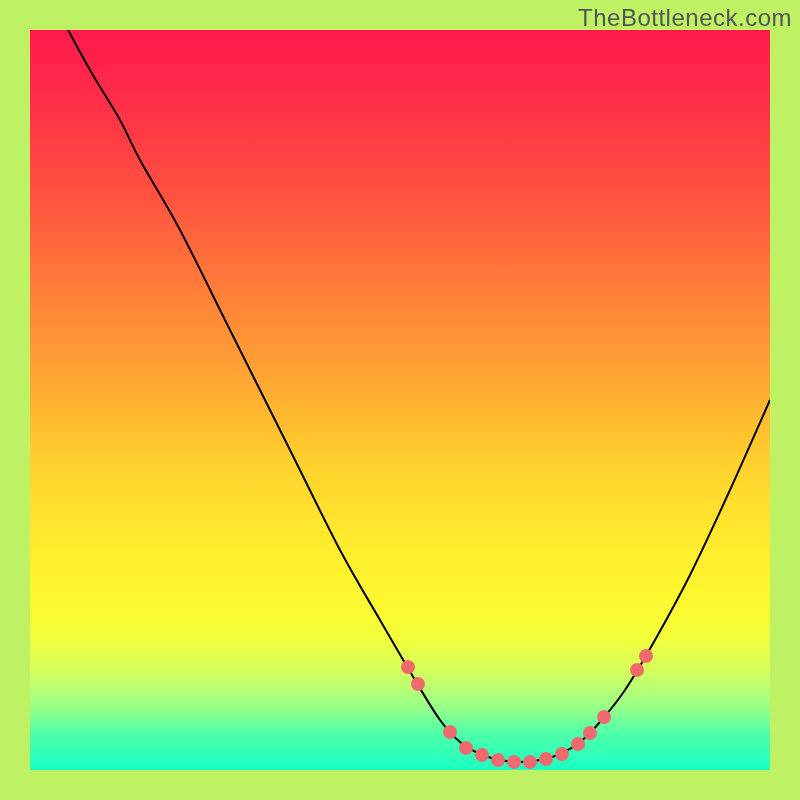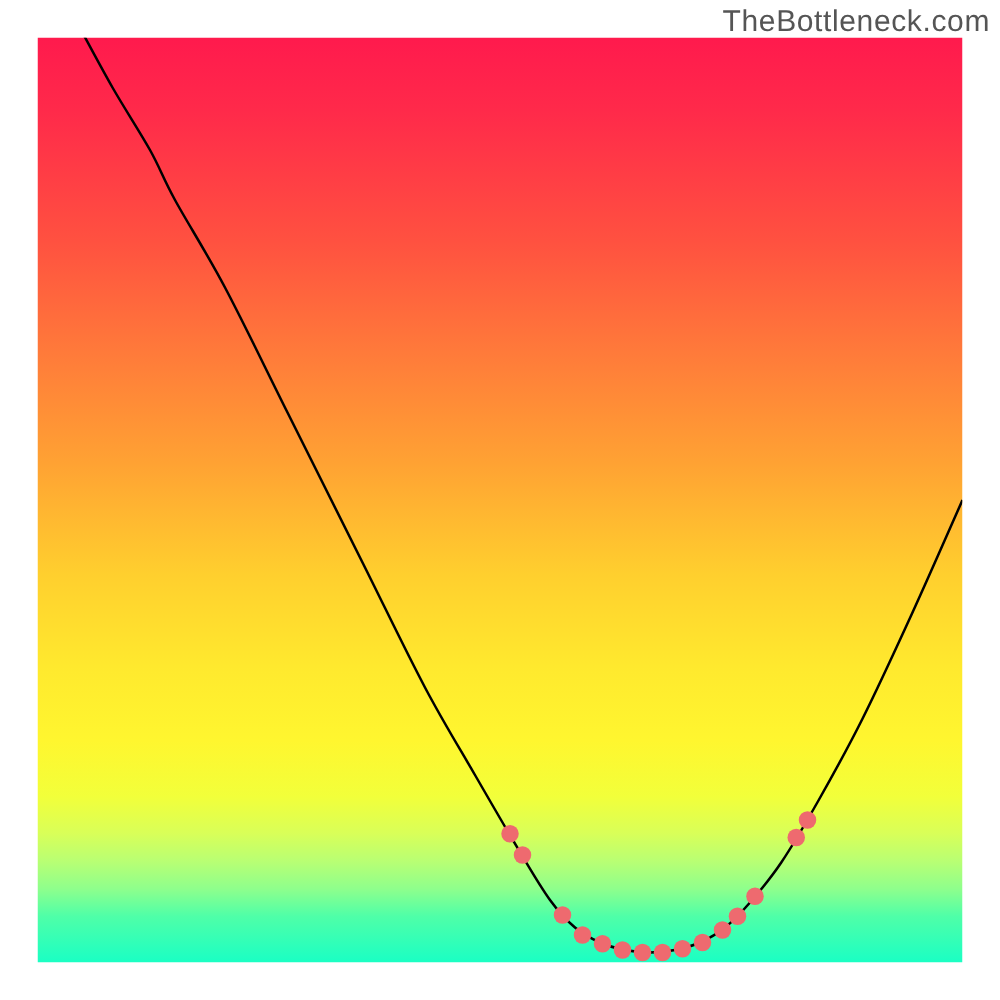--- a/index.html
+++ b/index.html
@@ -10,21 +10,21 @@
     background: #000;
     overflow: hidden;
     font-family: Arial, Helvetica, sans-serif;
   }
   .frame {
     position: absolute;
     left: 0;
     top: 0;
     width: 800px;
     height: 800px;
-    background: #ffffff;
+    background: #bef264;
   }
   .watermark {
     position: absolute;
     top: 4px;
     right: 8px;
     color: #555;
     font-size: 24px;
     font-weight: 500;
     letter-spacing: 0.5px;
     z-index: 5;

